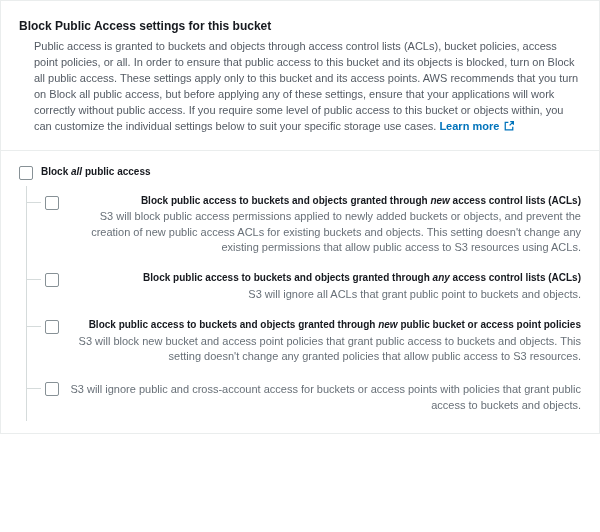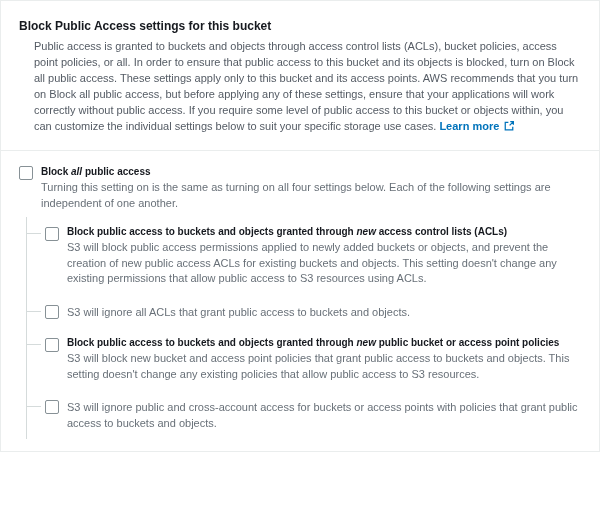--- a/index.html
+++ b/index.html
@@ -89,20 +89,21 @@
     height: 1px;
     background: #d5dbdb;
   }
   .sub-item .checkbox {
     position: absolute;
     left: 18px;
     top: 9px;
   }
   .sub-item .sub-content {
     margin-left: 16px;
+    text-align: right;
   }
 </style>
 </head>
 <body>
 
 <div class="container">
 
   <h1>Block Public Access settings for this bucket</h1>
   <p class="intro">
     <span>Public access is granted to buckets and objects through access control lists (ACLs), bucket policies, access point policies, or all. In order to ensure that public access to this bucket and its objects is blocked, turn on Block all public access. These settings apply only to this bucket and its access points. AWS recommends that you turn on Block all public access, but before applying any of these settings, ensure that your applications will work correctly without public access. If you require some level of public access to this bucket or objects within, you can customize the individual settings below to suit your specific storage use cases.</span>
@@ -117,47 +118,49 @@
   </p>
 
   <div class="divider"></div>
 
   <div class="option-row">
     <div class="checkbox"></div>
     <div>
       <div class="option-label">
         <span>Block </span><span class="italic">all</span><span> public access</span>
       </div>
-      <div class="option-desc">Turning this setting on is the same as turning on all four settings below. Each of the following settings are independent of one another.</div>
     </div>
   </div>
 
   <div class="sub-options">
     <div class="sub-item">
       <div class="checkbox"></div>
       <div class="sub-content">
         <div class="option-label">
           <span>Block public access to buckets and objects granted through </span><span class="italic">new</span><span> access control lists (ACLs)</span>
         </div>
         <div class="option-desc">S3 will block public access permissions applied to newly added buckets or objects, and prevent the creation of new public access ACLs for existing buckets and objects. This setting doesn't change any existing permissions that allow public access to S3 resources using ACLs.</div>
       </div>
     </div>
     <div class="sub-item">
       <div class="checkbox"></div>
       <div class="sub-content">
-        <div class="option-desc">S3 will ignore all ACLs that grant public access to buckets and objects.</div>
+        <div class="option-label">
+          <span>Block public access to buckets and objects granted through </span><span class="italic">any</span><span> access control lists (ACLs)</span>
+        </div>
+        <div class="option-desc">S3 will ignore all ACLs that grant public point to buckets and objects.</div>
       </div>
     </div>
     <div class="sub-item">
       <div class="checkbox"></div>
       <div class="sub-content">
         <div class="option-label">
           <span>Block public access to buckets and objects granted through </span><span class="italic">new</span><span> public bucket or access point policies</span>
         </div>
-        <div class="option-desc">S3 will block new bucket and access point policies that grant public access to buckets and objects. This setting doesn't change any existing policies that allow public access to S3 resources.</div>
+        <div class="option-desc">S3 will block new bucket and access point policies that grant public access to buckets and objects. This setting doesn't change any granted policies that allow public access to S3 resources.</div>
       </div>
     </div>
     <div class="sub-item">
       <div class="checkbox"></div>
       <div class="sub-content">
         <div class="option-desc">S3 will ignore public and cross-account access for buckets or access points with policies that grant public access to buckets and objects.</div>
       </div>
     </div>
   </div>
 

